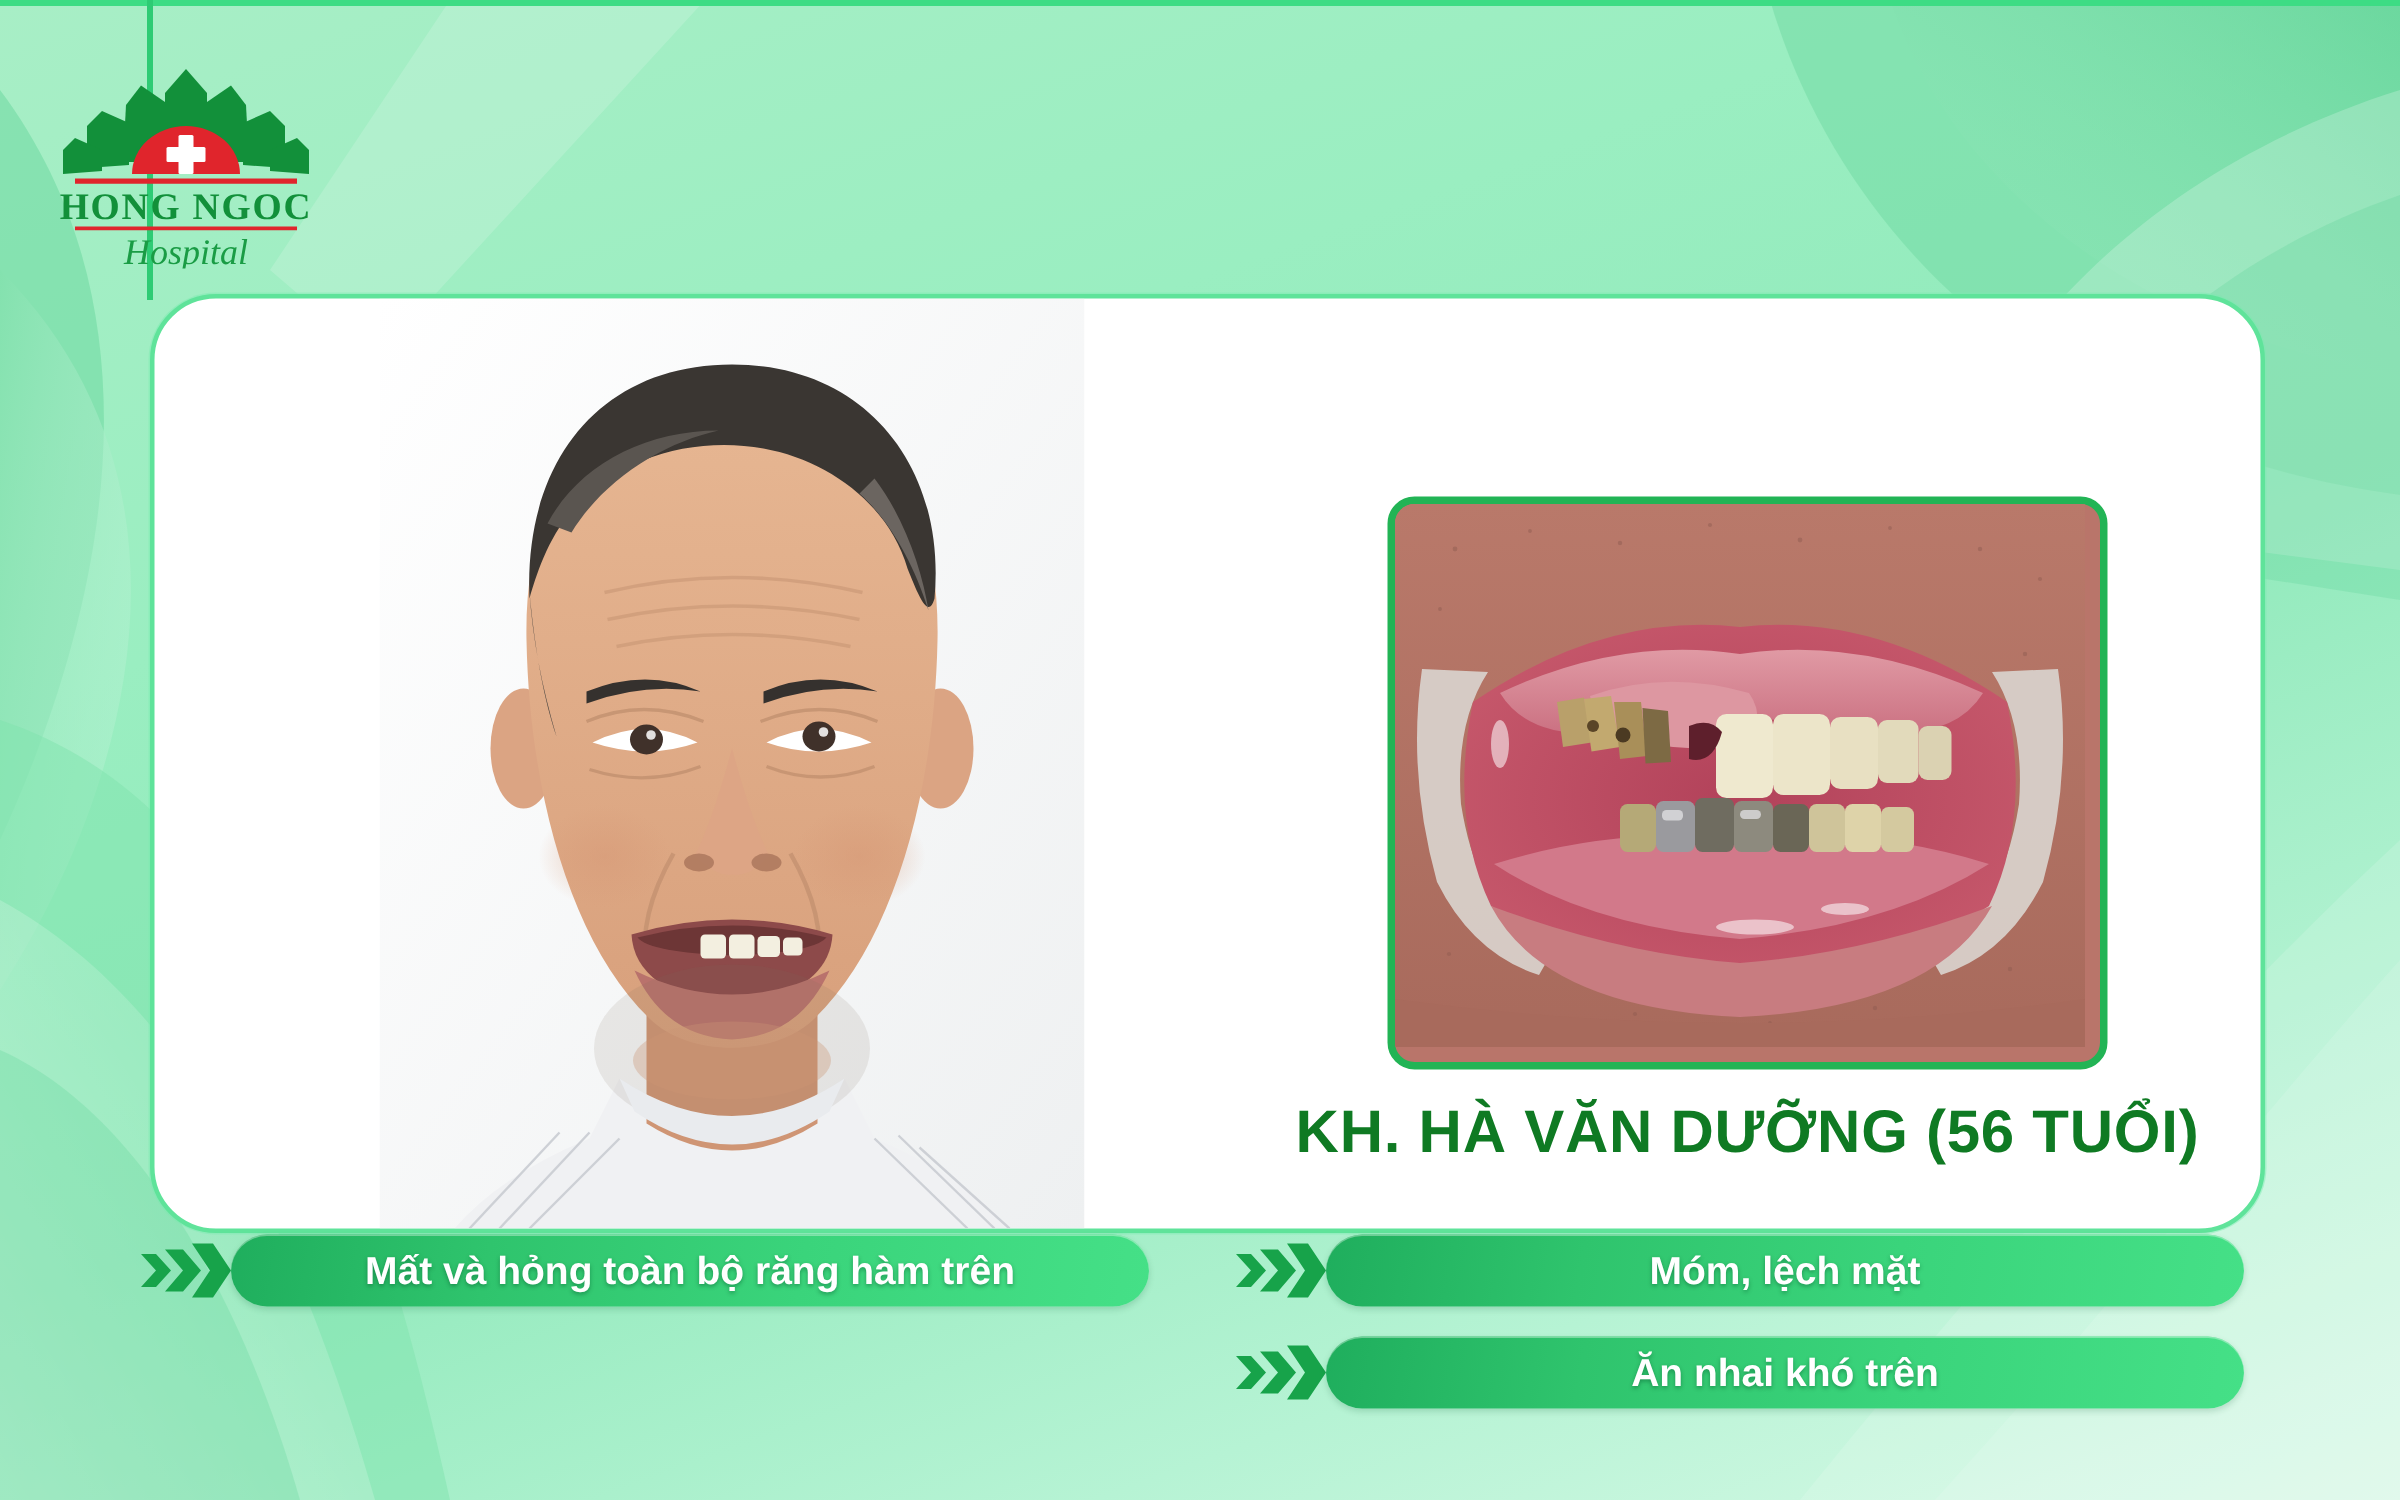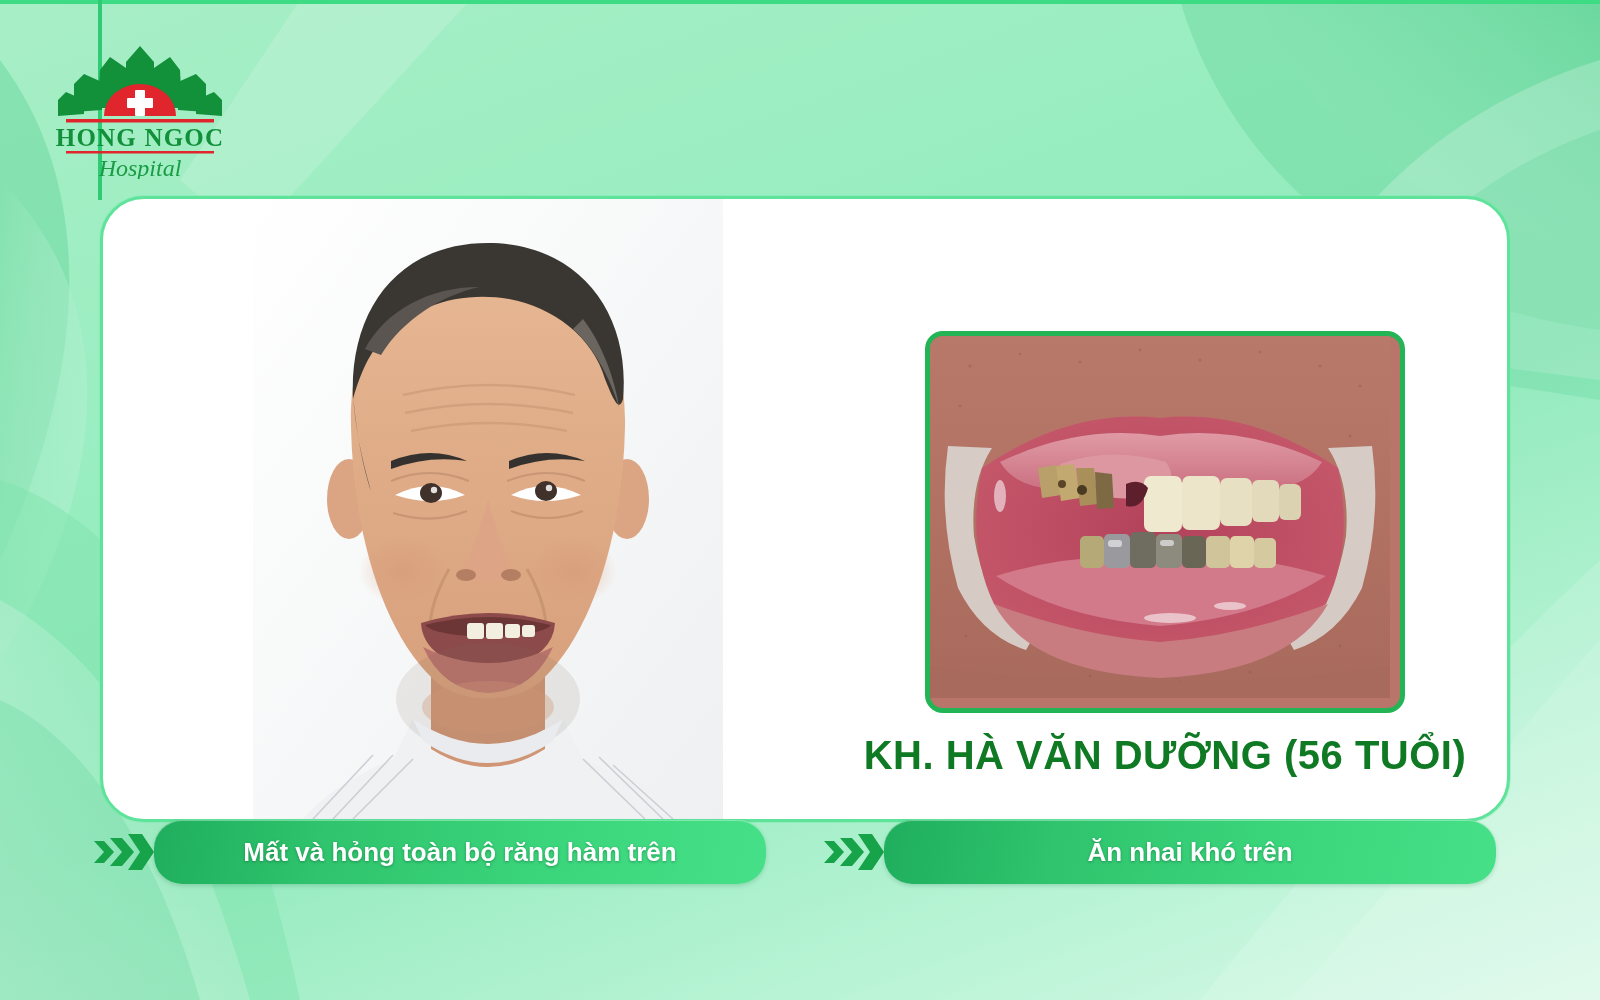--- a/index.html
+++ b/index.html
@@ -10,21 +10,21 @@
     position:relative;
   }
   
   .bg{position:absolute;inset:0;overflow:hidden;
       background:linear-gradient(160deg,#a8eec6 0%,#9aeec1 30%,#8fe9ba 55%,#b6f3d4 80%,#d8f9e7 100%);}
   .bg-svg{position:absolute;inset:0;width:1600px;height:1000px;}
   .edge-line-top{position:absolute;left:0;top:0;width:1600px;height:4px;background:#3ddc84;}
   .edge-line-left{position:absolute;left:98px;top:0;width:4px;height:200px;background:#2ecb74;}
 
   
-  .logo{position:absolute;left:48px;top:24px;width:185px;height:155px;}
+  .logo{position:absolute;left:32px;top:24px;width:185px;height:155px;}
   .logo svg{display:block;}
 
   
   .card{
     position:absolute;left:100px;top:196px;width:1404px;height:620px;
     background:#ffffff;border-radius:44px;
     border:3px solid #5fe39a;
     box-shadow:0 0 0 1px rgba(120,235,175,.45);
     overflow:hidden;
   }
@@ -51,21 +51,21 @@
   }
 
   
   .pill-col{position:absolute;display:flex;flex-direction:column;gap:14px;}
   .col-left{left:92px;top:820px;}
   .col-right{left:822px;top:820px;}
   .pill-row{display:flex;align-items:center;}
   .chev{width:62px;height:54px;flex:none;}
   .chev svg{display:block;}
   .pill{
-    width:612px;height:64px;border-radius:28px;
+    width:612px;height:48px;border-radius:28px;
     background:linear-gradient(100deg,#1fae5d 0%,#2fc46d 28%,#3ad47b 62%,#45e087 100%);
     box-shadow:inset 0 1px 0 rgba(255,255,255,.35),0 2px 4px rgba(0,90,45,.18);
     display:flex;align-items:center;justify-content:center;
     color:#ffffff;font-size:26px;font-weight:600;
     text-shadow:0 1px 3px rgba(0,80,40,.45);
     white-space:nowrap;
   }
 </style>
 </head>
 <body>
@@ -337,27 +337,39 @@
       </svg>
     </span>
     <div class="pill">Mất và hỏng toàn bộ răng hàm trên</div>
   </div>
 
 
 </div>
 
 <div class="pill-col col-right">
 
-
   <div class="pill-row">
     <span class="chev">
       <svg viewBox="0 0 62 54" width="62" height="54">
         <g fill="#17a34a">
           <polygon points="2,16 12,16 22,27 12,38 2,38 12,27"></polygon>
           <polygon points="18,13 30,13 42,27 30,41 18,41 30,27"></polygon>
           <polygon points="36,9 50,9 62,27 50,45 36,45 48,27"></polygon>
         </g>
       </svg>
     </span>
+    <div class="pill">Móm, lệch mặt</div>
+  </div>
+
+  <div class="pill-row">
+    <span class="chev">
+      <svg viewBox="0 0 62 54" width="62" height="54">
+        <g fill="#17a34a">
+          <polygon points="2,16 12,16 22,27 12,38 2,38 12,27"></polygon>
+          <polygon points="18,13 30,13 42,27 30,41 18,41 30,27"></polygon>
+          <polygon points="36,9 50,9 62,27 50,45 36,45 48,27"></polygon>
+        </g>
+      </svg>
+    </span>
     <div class="pill">Ăn nhai khó trên</div>
   </div>
 
 </div>
 
 </body></html>

